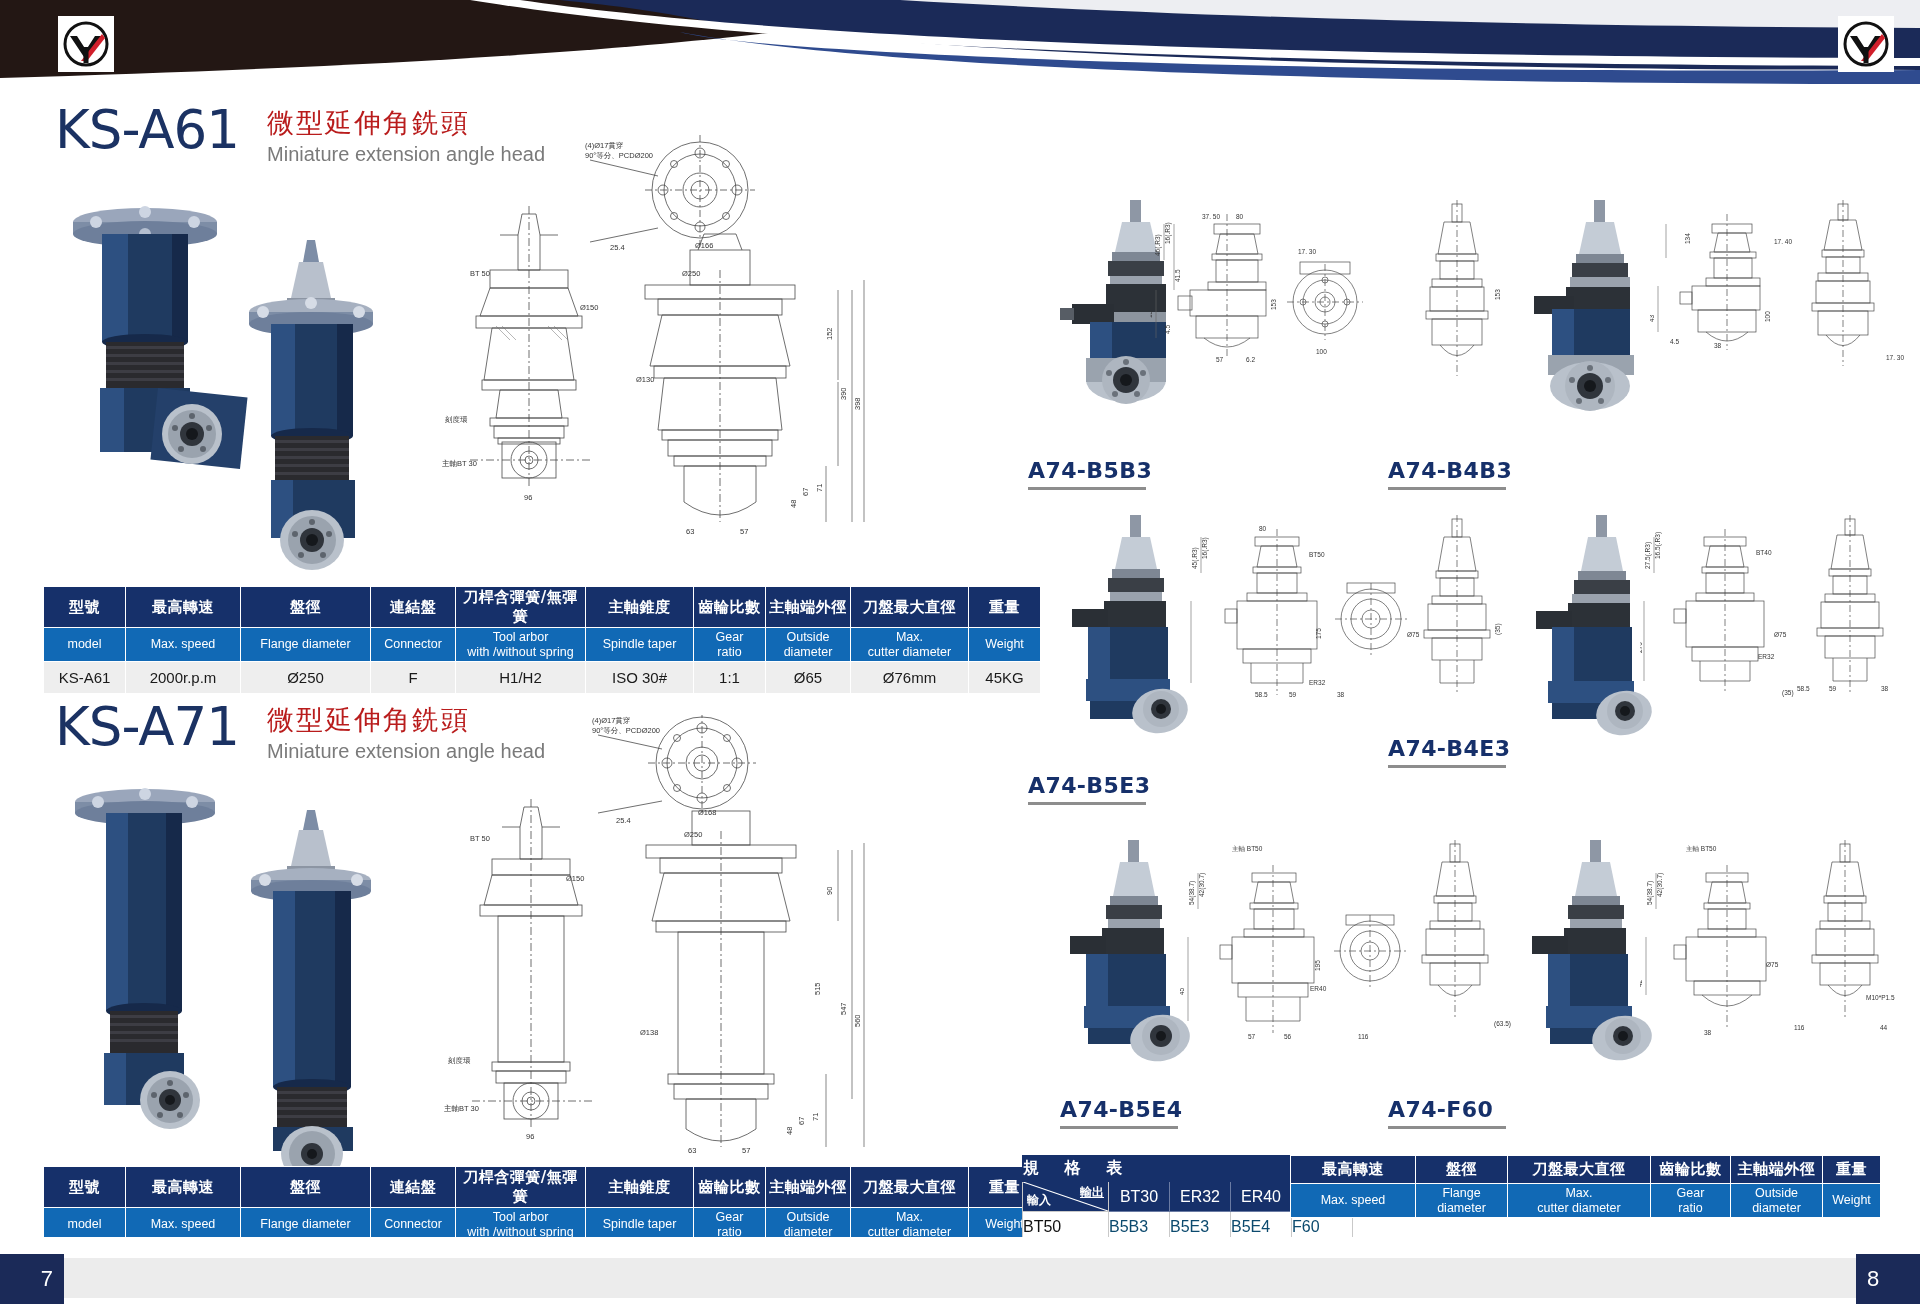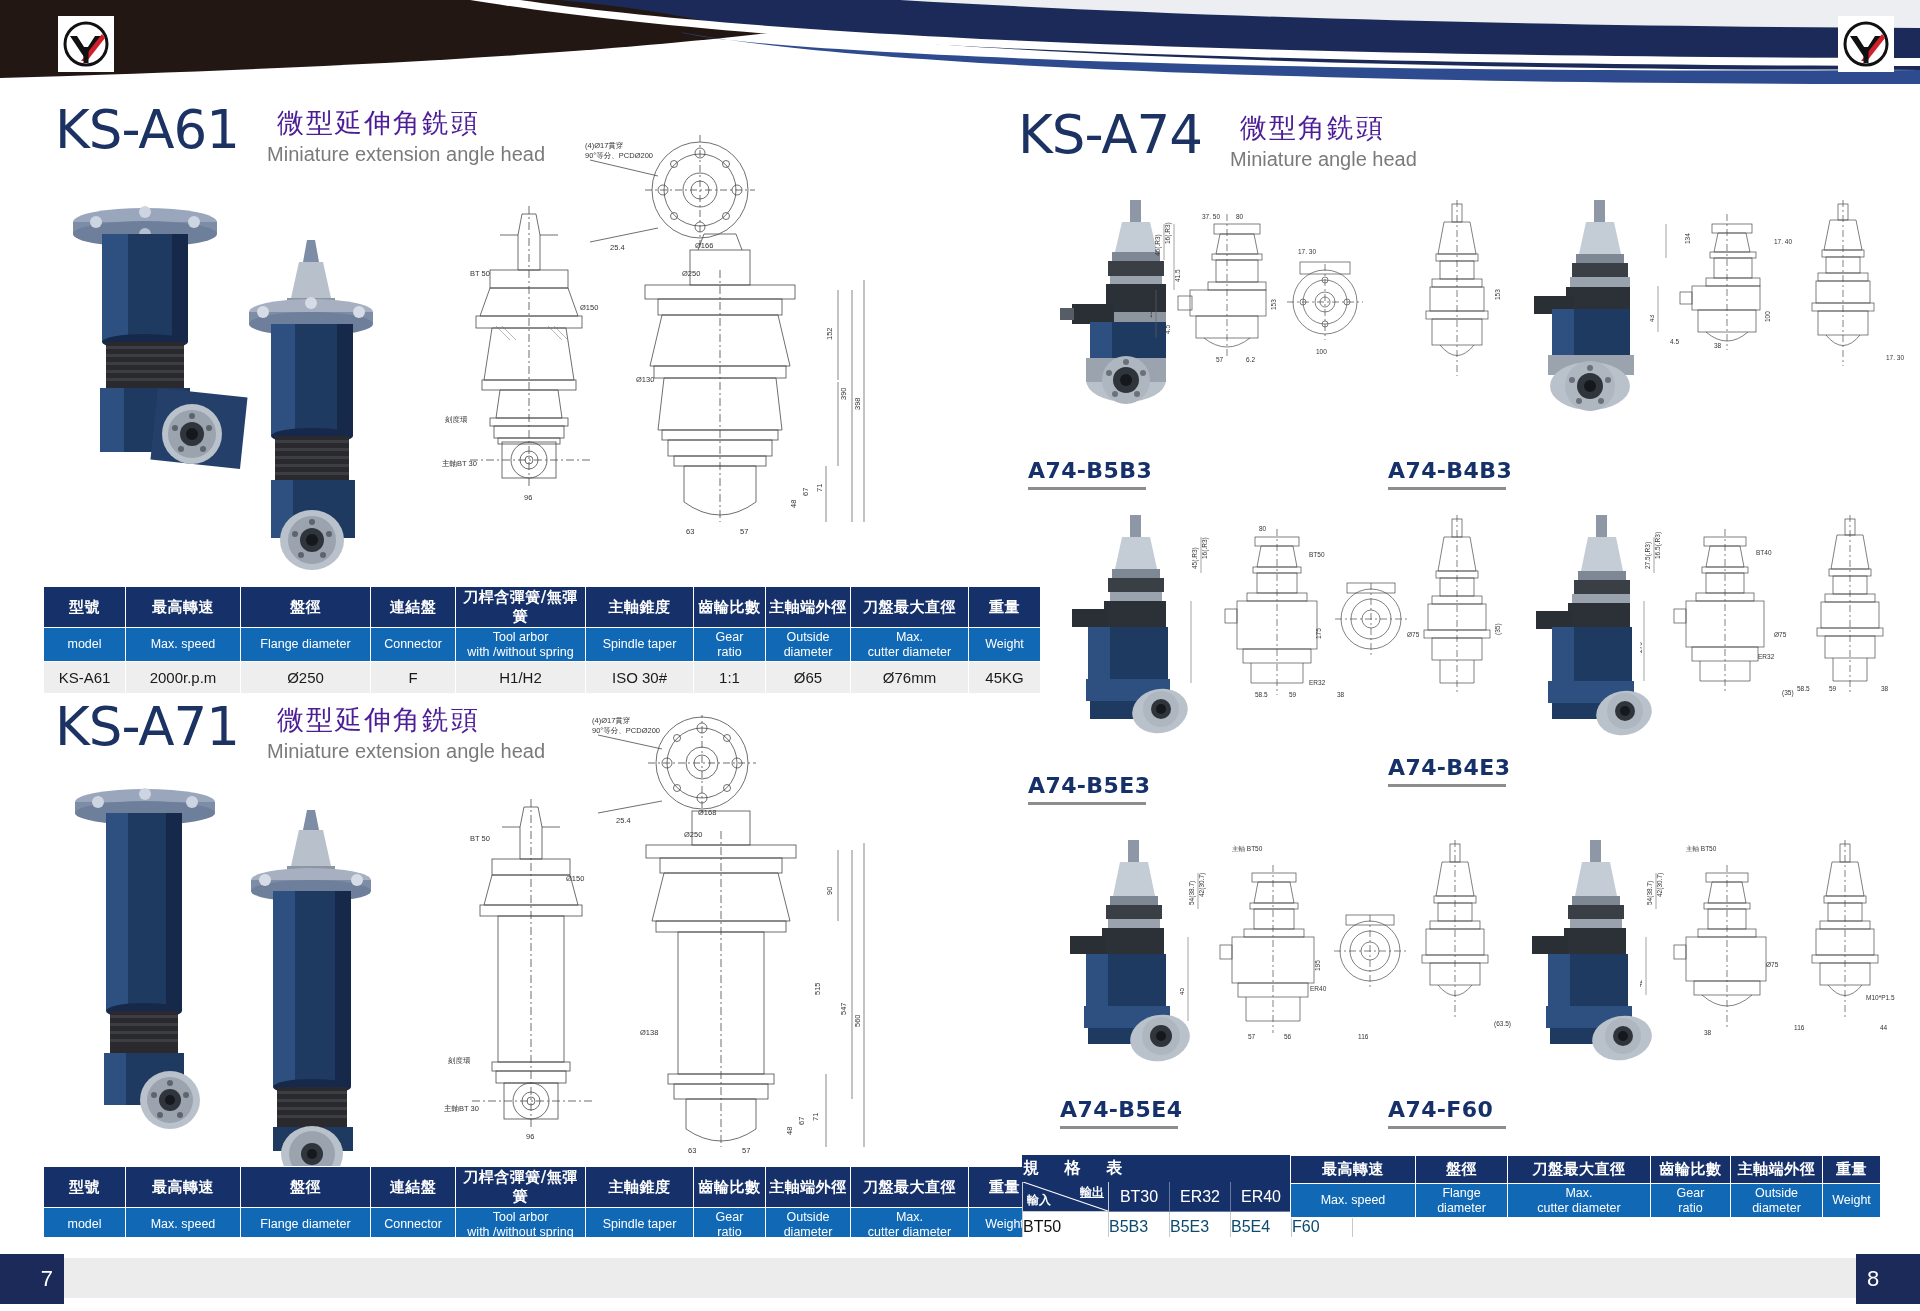--- a/index.html
+++ b/index.html
@@ -19,22 +19,22 @@
   .logo-left { left:58px; top:16px; }
   .logo-right { left:1838px; top:16px; }
 
   
   .ptitle { position:absolute; display:flex; align-items:flex-start; }
   .ptitle .code {
     font-size:53px; font-weight:400; color:#1b3263; letter-spacing:-1px;
     line-height:1; font-family:"DejaVu Sans", sans-serif;
   }
   .ptitle .names { margin-left:28px; padding-top:3px; }
-  .ptitle .cn { font-size:27px; color:#4c1d95; letter-spacing:2px; line-height:1.25;
-                font-family:"DejaVu Sans", sans-serif;margin-left:10px; }
+  .ptitle .cn { font-size:27px; color:#b91c1c; letter-spacing:2px; line-height:1.25;
+                font-family:"DejaVu Sans", sans-serif; }
   .ptitle .en { font-size:20px; color:#7a7a7a; line-height:1.3; margin-top:1px; }
 
   
   .spec-table { position:absolute; border-collapse:collapse; table-layout:fixed; }
   .spec-table th, .spec-table td {
     border:1px solid #ffffff; text-align:center; vertical-align:middle;
     padding:1px 2px;
   }
   .spec-table tr.r-cn th {
     background:#16306a; color:#ffffff; font-size:15px; font-weight:700;
@@ -559,27 +559,20 @@
       <td>H1/H2</td>
       <td>ISO 30#</td>
       <td>1:1</td>
       <td>Ø65</td>
       <td>Ø76mm</td>
       <td>55KG</td>
     </tr>
   </tbody>
     </table>
 
-  <div class="ptitle" style="left:1018px; top:108px;">
-    <div class="code">KS-A74</div>
-    <div class="names">
-      <div class="cn">微型角銑頭</div>
-      <div class="en">Miniature angle head</div>
-    </div>
-  </div>
 
   <div class="art" style="left:1030px; top:200px;">
     <svg width="160" height="230" viewBox="0 0 160 230">
       <rect x="100" y="0" width="11" height="22" fill="#8e97a5"></rect>
       <path d="M92 22 L120 22 L127 52 L85 52 Z" fill="#c4ccd6"></path>
       <rect x="82" y="52" width="48" height="9" fill="#7e8794"></rect>
       <rect x="78" y="61" width="56" height="15" fill="#3a3f46"></rect>
       <rect x="80" y="76" width="52" height="8" fill="#9aa2ad"></rect>
       <rect x="76" y="84" width="60" height="28" fill="#2c3137"></rect>
       <rect x="76" y="112" width="60" height="10" fill="#8d959f"></rect>
@@ -891,21 +884,21 @@
         <path d="M38 143 L38 166 L72 166 L72 143"></path>
         <line x1="55" y1="0" x2="55" y2="178" stroke-dasharray="7,3,2,3"></line>
       </g>
       <g class="dim-txt" font-size="6.5" fill="#333">
         <text x="2" y="176">58.5</text>
           <text x="34" y="176">59</text>
           <text x="86" y="176">38</text>
       </g>
     </svg>
   </div>
-  <div class="model-label" style="left:1388px; top:755px;">
+  <div class="model-label" style="left:1388px; top:736px;">
     <span>A74-B4E3</span>
     <span class="rule"></span>
   </div>
 
   <div class="art" style="left:1030px; top:840px;">
     <svg width="170" height="230" viewBox="0 0 170 230">
       <rect x="98" y="0" width="11" height="22" fill="#8e97a5"></rect>
       <path d="M90 22 L118 22 L125 56 L83 56 Z" fill="#c4ccd6"></path>
       <rect x="80" y="56" width="48" height="9" fill="#7e8794"></rect>
       <rect x="76" y="65" width="56" height="14" fill="#3a3f46"></rect>

